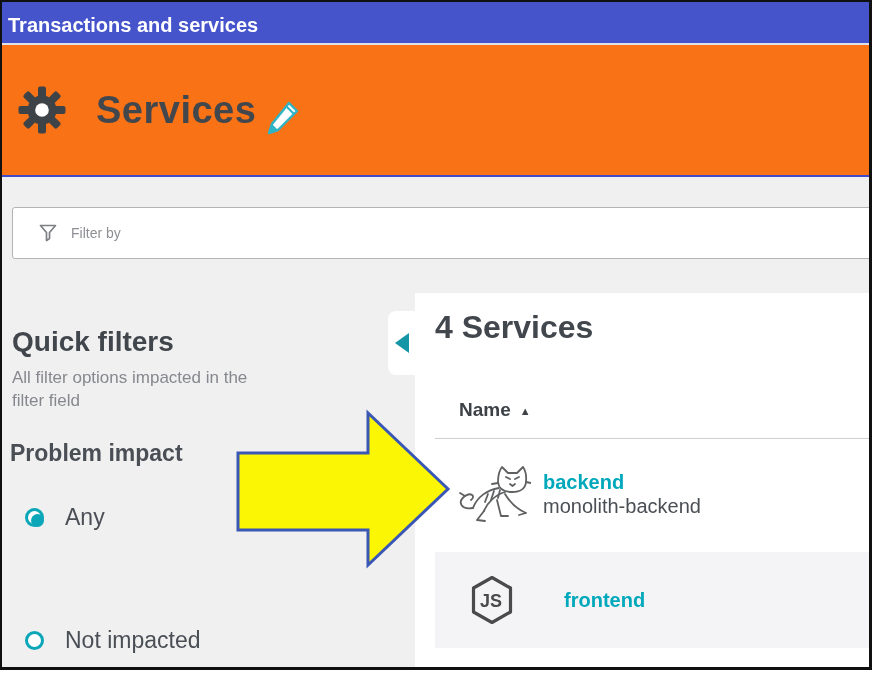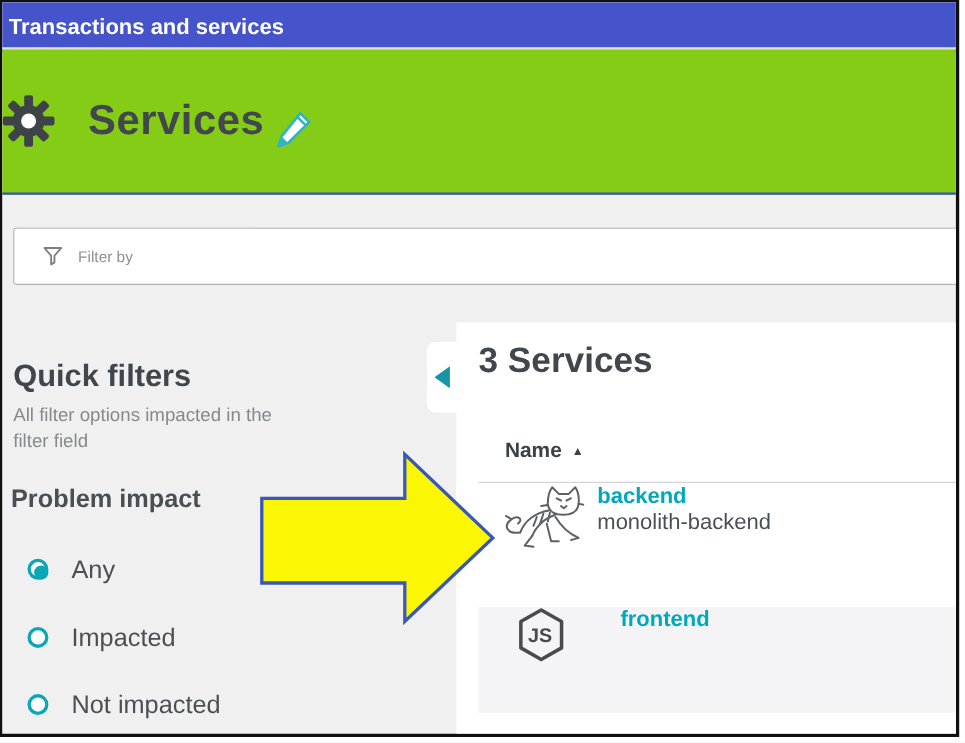--- a/index.html
+++ b/index.html
@@ -19,24 +19,24 @@
   .topbar {
     position:absolute; left:0; top:0; width:100%; height:46px;
     background:#4554CB;
     display:flex; align-items:center; padding-left:6px;
     color:#ffffff; font-size:20px; font-weight:bold;
   }
 
   
   .header {
     position:absolute; left:0; top:41px; width:100%; height:134px;
-    background:#84cc16;
+    background:#f97316;
     border-top:2px solid #e0e1ea;
     border-bottom:2px solid #3F4BC8;
-    display:flex; align-items:center; padding-left:0;
+    display:flex; align-items:center; padding-left:16px;
   }
   .page-title {
     margin-left:30px;
     font-size:38px; font-weight:bold; color:#42474D;
     letter-spacing:0.5px;
   }
   .edit-pencil { margin-left:8px; margin-top:16px; cursor:pointer; }
 
   
   .filter-wrap {
@@ -101,21 +101,21 @@
     font-size:32px; font-weight:bold; color:#42474D;
   }
   .name-header {
     position:absolute; left:44px; top:106px;
     display:flex; align-items:center; gap:9px;
     font-size:19px; font-weight:bold; color:#3D4247; cursor:pointer;justify-content:flex-end;
   }
   .sort-glyph { font-size:11px; color:#3D4247; padding-top:1px; }
   .divider { position:absolute; left:20px; right:0; top:145px; height:1px; background:#cfcfd2; }
 
-  .row { position:absolute; display:flex; align-items:flex-start; }
+  .row { position:absolute; display:flex; align-items:center; }
   .row-backend  { left:0;  right:0; top:147px; height:110px; padding-left:38px; background:#ffffff; }
   .row-frontend { left:20px; right:0; top:259px; height:96px; padding-left:18px; background:#F4F4F6;gap:21px; }
   .row-icon { width:78px; display:flex; justify-content:center; align-items:center; flex-shrink:0; }
   .row-text { margin-left:12px; }
   .svc-name { font-size:20px; font-weight:bold; color:#00A8BC; line-height:23px; cursor:pointer; }
   .svc-tech { font-size:20px; color:#4A4F55; line-height:25px; }
 
   
   .arrow-svg {
     position:absolute; left:0; top:0; width:872px; height:670px;
@@ -165,35 +165,31 @@
   <div class="qf-sub">
     <span>All filter options impacted in the</span>
     <span>filter field</span>
   </div>
   <h3 class="qf-impact">Problem impact</h3>
 
   <div class="radio-row r0">
     <span class="radio-circle selected"></span>
     <span class="radio-label">Any</span>
   </div>
-  <div class="radio-row r1">
-    <span class="radio-circle"></span>
-    <span class="radio-label">Impacted</span>
-  </div>
   <div class="radio-row r2">
     <span class="radio-circle"></span>
     <span class="radio-label">Not impacted</span>
   </div>
 
   <div class="panel">
     <div class="collapse-tab">
       <span class="collapse-tri"></span>
     </div>
 
-    <h2 class="panel-title">3 Services</h2>
+    <h2 class="panel-title">4 Services</h2>
 
     <div class="name-header">
       <span>Name</span>
       <span class="sort-glyph">▲</span>
     </div>
     <div class="divider"></div>
 
     <div class="row row-backend">
       <div class="row-icon">
         <svg width="78" height="62" viewBox="0 0 78 62">

